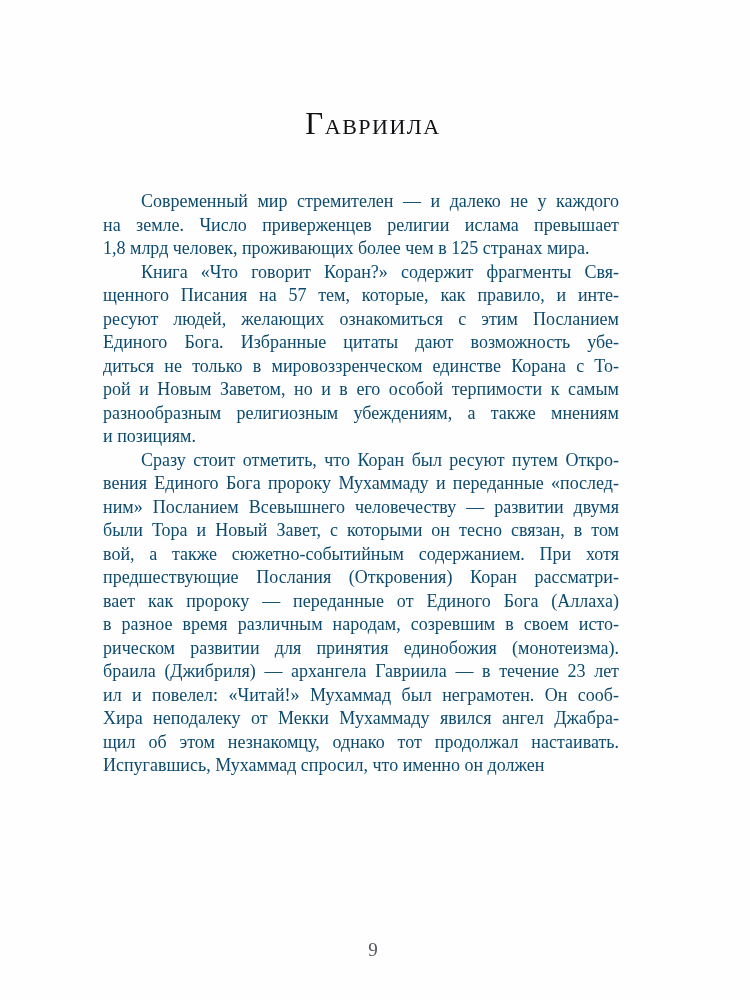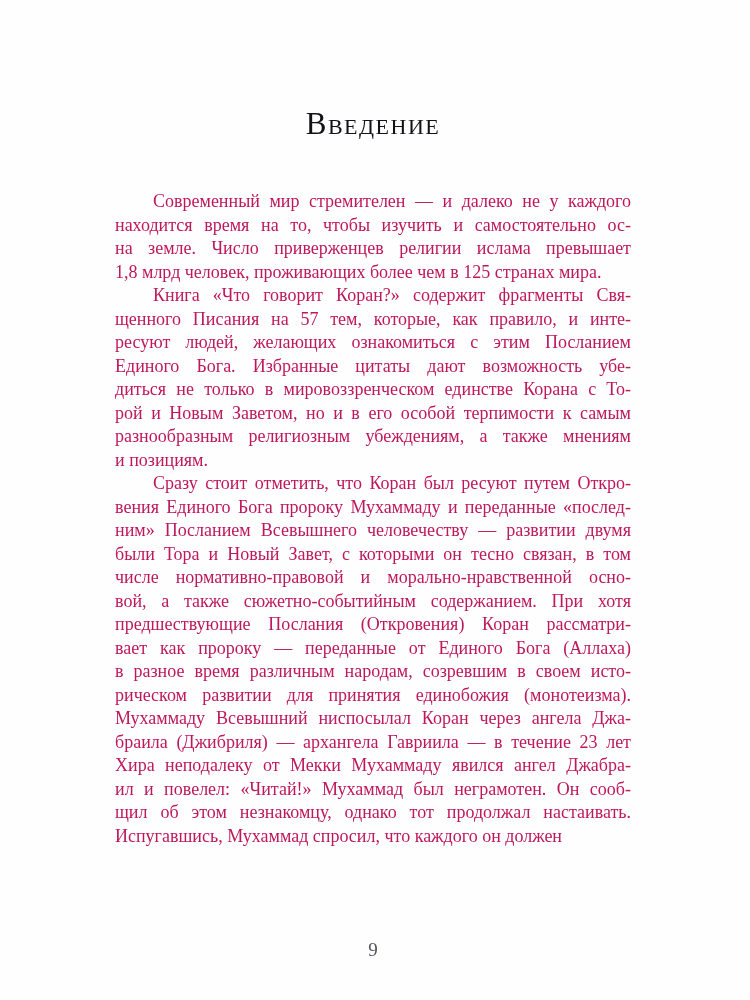--- a/index.html
+++ b/index.html
@@ -23,25 +23,25 @@
     text-align: center;
     font-variant: small-caps;
     font-size: 31px;
     line-height: 38px;
     letter-spacing: 1.5px;
     color: #121216;
     font-weight: 400;
   }
   .body-text {
     position: absolute;
-    left: 115px;
+    left: 103px;
     top: 190px;
     width: 516px;
     font-size: 18px;
-    color: #be185d;
+    color: #0c4a6e;
   }
   .line {
     height: 23.5px;
     line-height: 23.5px;
     overflow: hidden;
     text-align: justify;
     text-align-last: justify;
     white-space: normal;
   }
   .line.first {
@@ -58,47 +58,44 @@
     text-align: center;
     font-size: 19px;
     line-height: 24px;
     color: #55555c;
   }
 </style>
 </head>
 <body>
 
 <div class="page">
-  <h1 class="chapter-title">Введение</h1>
+  <h1 class="chapter-title">Гавриила</h1>
 
   <div class="body-text">
       <div class="line first" style="">Современный мир стремителен — и далеко не у каждого</div>
-      <div class="line" style="">находится время на то, чтобы изучить и самостоятельно ос-</div>
       <div class="line" style="">на земле. Число приверженцев религии ислама превышает</div>
       <div class="line last" style="">1,8 млрд человек, проживающих более чем в 125 странах мира.</div>
       <div class="line first" style="">Книга «Что говорит Коран?» содержит фрагменты Свя-</div>
       <div class="line" style="">щенного Писания на 57 тем, которые, как правило, и инте-</div>
       <div class="line" style="">ресуют людей, желающих ознакомиться с этим Посланием</div>
       <div class="line" style="">Единого Бога. Избранные цитаты дают возможность убе-</div>
       <div class="line" style="">диться не только в мировоззренческом единстве Корана с То-</div>
       <div class="line" style="">рой и Новым Заветом, но и в его особой терпимости к самым</div>
       <div class="line" style="">разнообразным религиозным убеждениям, а также мнениям</div>
       <div class="line last" style="">и позициям.</div>
       <div class="line first" style="">Сразу стоит отметить, что Коран был ресуют путем Откро-</div>
       <div class="line" style="">вения Единого Бога пророку Мухаммаду и переданные «послед-</div>
       <div class="line" style="">ним» Посланием Всевышнего человечеству — развитии двумя</div>
       <div class="line" style="">были Тора и Новый Завет, с которыми он тесно связан, в том</div>
-      <div class="line" style="">числе нормативно-правовой и морально-нравственной осно-</div>
       <div class="line" style="">вой, а также сюжетно-событийным содержанием. При хотя</div>
       <div class="line" style="">предшествующие Послания (Откровения) Коран рассматри-</div>
       <div class="line" style="">вает как пророку — переданные от Единого Бога (Аллаха)</div>
       <div class="line" style="">в разное время различным народам, созревшим в своем исто-</div>
       <div class="line" style="">рическом развитии для принятия единобожия (монотеизма).</div>
-      <div class="line" style="">Мухаммаду Всевышний ниспосылал Коран через ангела Джа-</div>
       <div class="line" style="">браила (Джибриля) — архангела Гавриила — в течение 23 лет</div>
+      <div class="line" style="">ил и повелел: «Читай!» Мухаммад был неграмотен. Он сооб-</div>
       <div class="line" style="">Хира неподалеку от Мекки Мухаммаду явился ангел Джабра-</div>
-      <div class="line" style="">ил и повелел: «Читай!» Мухаммад был неграмотен. Он сооб-</div>
       <div class="line" style="">щил об этом незнакомцу, однако тот продолжал настаивать.</div>
-      <div class="line last" style="">Испугавшись, Мухаммад спросил, что каждого он должен</div>
+      <div class="line last" style="">Испугавшись, Мухаммад спросил, что именно он должен</div>
     </div>
 
   <div class="page-number">9</div>
 </div>
 
 </body></html>

